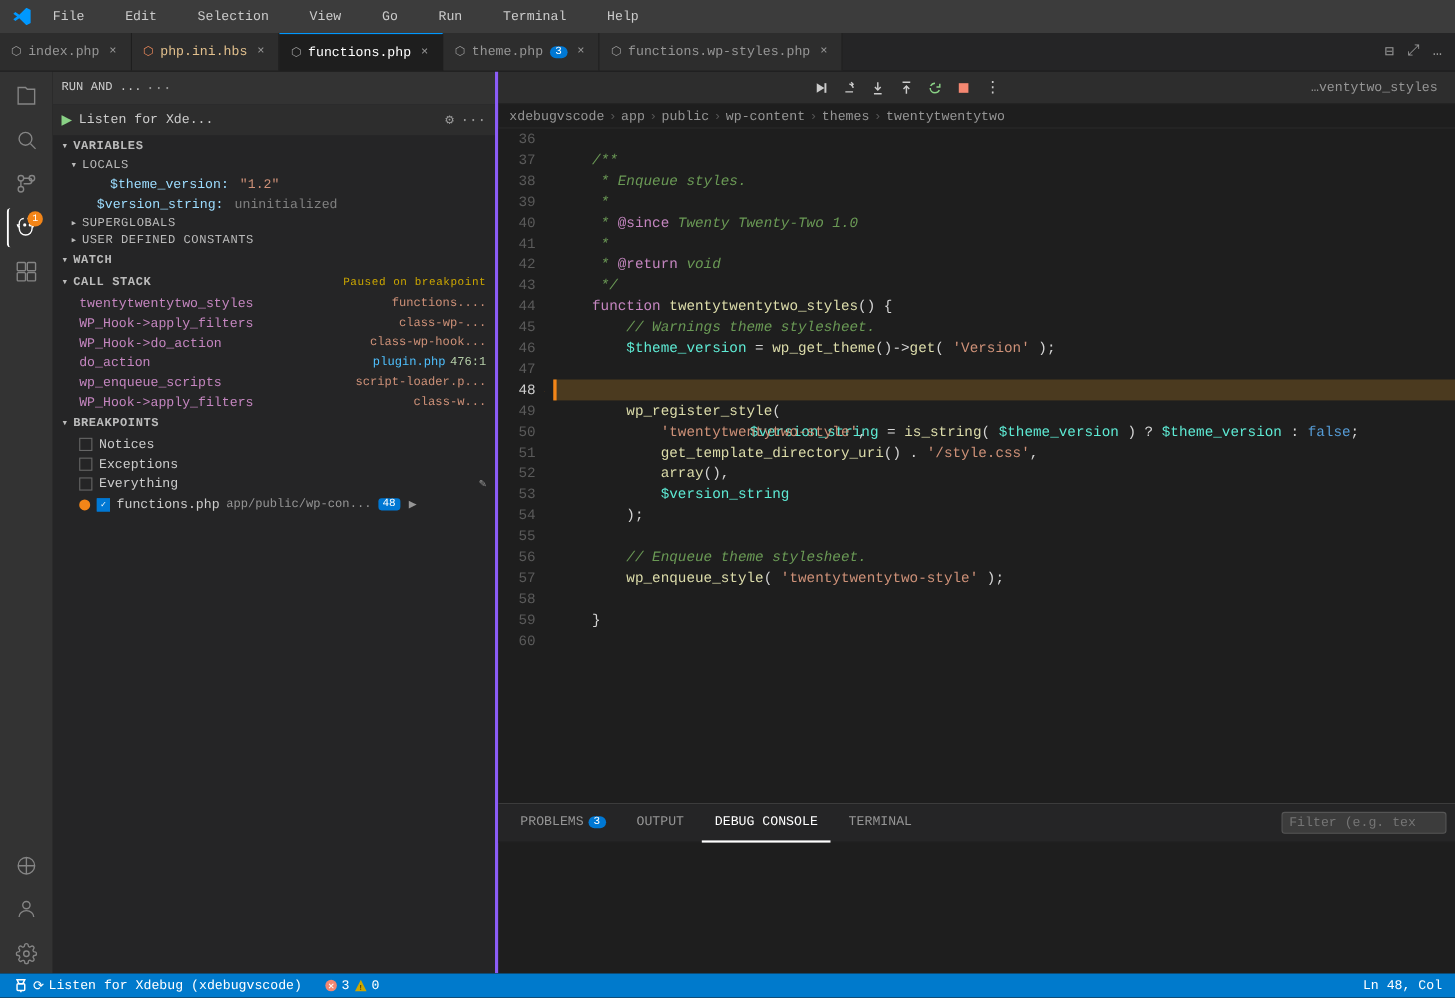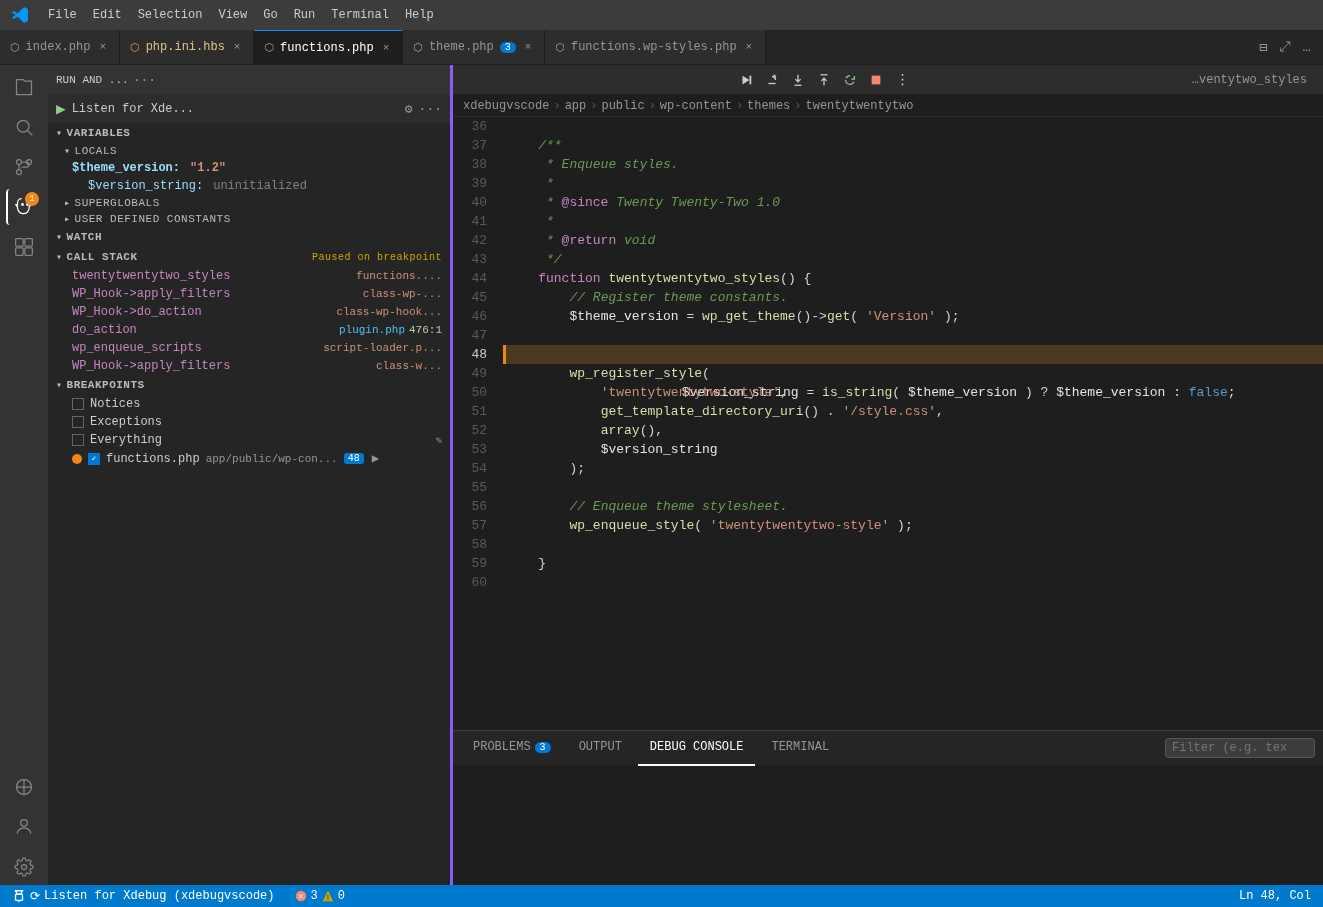--- a/index.html
+++ b/index.html
@@ -22,21 +22,21 @@
       justify-content: center;
       font-size: 12px;
       color: #cccccc;
       flex-shrink: 0;
       position: relative;
     }
     .title-bar-menus {
       position: absolute;
       left: 40px;
       display: flex;
-      gap: 0;
+      gap: 21px;
     }
     .title-bar-menu-item {
       padding: 2px 8px;
       cursor: pointer;
       border-radius: 3px;
       font-size: 12px;
       color: #cccccc;
     }
     .vscode-icon {
       position: absolute;
@@ -271,21 +271,21 @@
       position: relative;
       padding-left: 4px;
     }
     .code-line.highlighted {
       background: #4b3a1f;
     }
     
     .kw { color: #c586c0; }
     .fn { color: #dcdcaa; }
     .str { color: #ce9178; }
-    .var { color: #e5e5e5; }
+    .var { color: #5eead4; }
     .cmt { color: #6a9955; font-style: italic; }
     .doc-tag { color: #c586c0; }
     .bool { color: #569cd6; }
     
     .bottom-panel {
       height: 155px;
       background: #1e1e1e;
       border-top: 1px solid #3c3c3c;
       display: flex;
       flex-direction: column;
@@ -529,21 +529,21 @@
 
       <div class="sidebar-section">
         <div class="sidebar-section-header">
           <span class="chevron">▾</span>
           <span>VARIABLES</span>
         </div>
         <div class="sidebar-subsection-header">
           <span class="chevron">▾</span>
           <span>Locals</span>
         </div>
-        <div class="sidebar-item" style="padding-left:24px;font-weight:bold;">
+        <div class="sidebar-item" style="padding-left:52px;">
           <span style="color:#9cdcfe;">$theme_version:</span>
           <span style="color:#ce9178;margin-left:4px;">"1.2"</span>
         </div>
         <div class="sidebar-item" style="padding-left:40px;">
           <span style="color:#9cdcfe;text-align:center;">$version_string:</span>
           <span style="color:#808080;margin-left:4px;">uninitialized</span>
         </div>
         <div class="sidebar-subsection-header">
           <span class="chevron">▸</span>
           <span>Superglobals</span>
@@ -726,21 +726,21 @@
           <div style="position:relative;">
             <div class="code-line">&nbsp;</div>
             <div class="code-line"><span class="cmt">    /**</span></div>
             <div class="code-line"><span class="cmt">     * Enqueue styles.</span></div>
             <div class="code-line"><span class="cmt">     *</span></div>
             <div class="code-line"><span class="cmt">     * </span><span class="doc-tag">@since</span><span class="cmt"> Twenty Twenty-Two 1.0</span></div>
             <div class="code-line"><span class="cmt">     *</span></div>
             <div class="code-line"><span class="cmt">     * </span><span class="doc-tag">@return</span><span class="cmt"> void</span></div>
             <div class="code-line"><span class="cmt">     */</span></div>
             <div class="code-line">    <span class="kw">function</span> <span class="fn">twentytwentytwo_styles</span>() {</div>
-            <div class="code-line">        <span class="cmt">// Register theme constants.</span></div>
+            <div class="code-line">        <span class="cmt">// Warnings theme stylesheet.</span></div>
             <div class="code-line">        <span class="var">$theme_version</span> = <span class="fn">wp_get_theme</span>()-&gt;<span class="fn">get</span>( <span class="str">'Version'</span> );</div>
             <div class="code-line">&nbsp;</div>
             <div class="code-line highlighted" style="position:relative;border-left:3px solid #f38518;">
               <span style="position:absolute;left:-18px;color:#f38518;font-size:12px;top:2px;">▶</span>
               <span>        </span><span class="var">$version_string</span> = <span class="fn">is_string</span>( <span class="var">$theme_version</span> ) ? <span class="var">$theme_version</span> : <span class="bool">false</span>;
             </div>
             <div class="code-line">        <span class="fn">wp_register_style</span>(</div>
             <div class="code-line">            <span class="str">'twentytwentytwo-style'</span>,</div>
             <div class="code-line">            <span class="fn">get_template_directory_uri</span>() . <span class="str">'/style.css'</span>,</div>
             <div class="code-line">            <span class="fn">array</span>(),</div>

